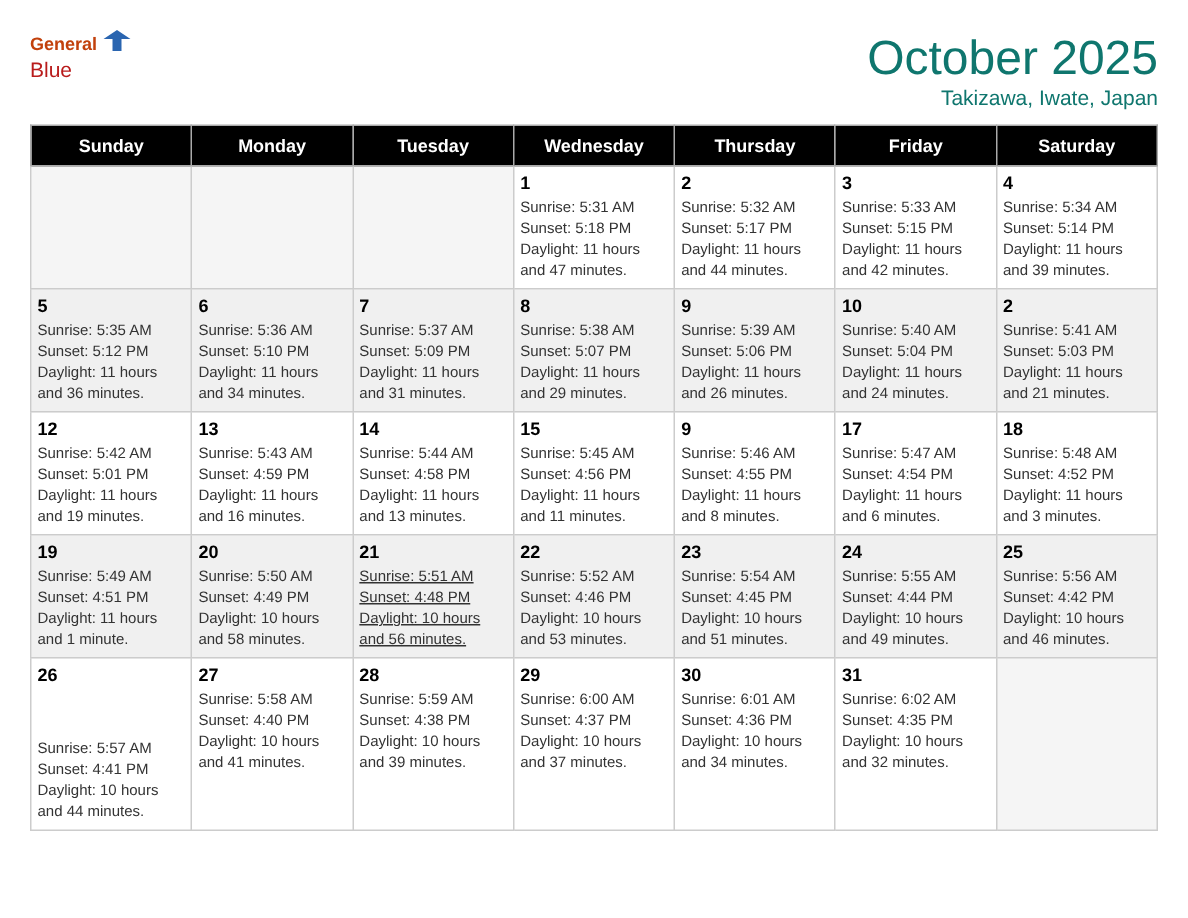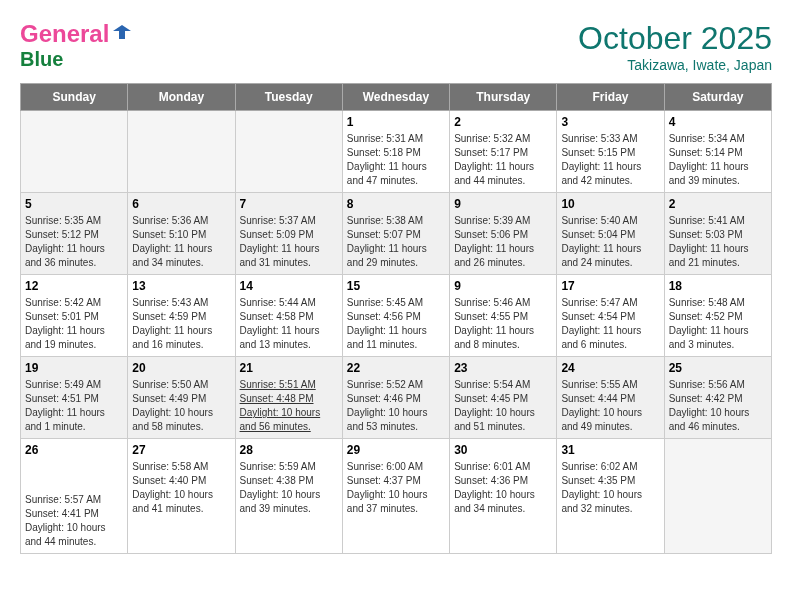--- a/index.html
+++ b/index.html
@@ -36,21 +36,21 @@
     .location {
       font-size: 14px;
       color: #0f766e;
     }
     .calendar {
       width: 100%;
       border-collapse: collapse;
       font-size: 11px;
     }
     .calendar th {
-      background: #737373;
+      background: #000000;
       color: #fff;
       text-align: center;
       padding: 6px 4px;
       font-size: 12px;
       border: 1px solid #aaa;
     }
     .calendar td {
       border: 1px solid #ccc;
       vertical-align: top;
       padding: 4px;
@@ -74,27 +74,27 @@
     .row-shaded td {
       background: #f0f0f0;
     }
   </style>
 </head>
 <body>
 
 <div class="header">
   <div class="logo">
     <div class="logo-text">
-      <span style="font-size:24px;font-weight:bold;color:#ec4899;text-align:right;">General</span>
+      <span style="font-size:12px;font-weight:bold;color:#c2410c;text-align:right;">General</span>
       <svg width="22" height="22" viewBox="0 0 22 22" style="margin-left:2px;margin-top:-4px;">
         <polygon points="11,4 20,10 14,10 14,18 8,18 8,10 2,10" fill="#2a65b0"></polygon>
       </svg>
     </div>
     <div>
-      <span style="font-size:20px;font-weight:bold;color:#15803d;">Blue</span>
+      <span style="font-size:14px;font-weight:normal;color:#b91c1c;">Blue</span>
     </div>
   </div>
   <div class="title-block">
     <div class="month-title">October 2025</div>
     <div class="location">Takizawa, Iwate, Japan</div>
   </div>
 </div>
 
 <table class="calendar">
   <thead>

